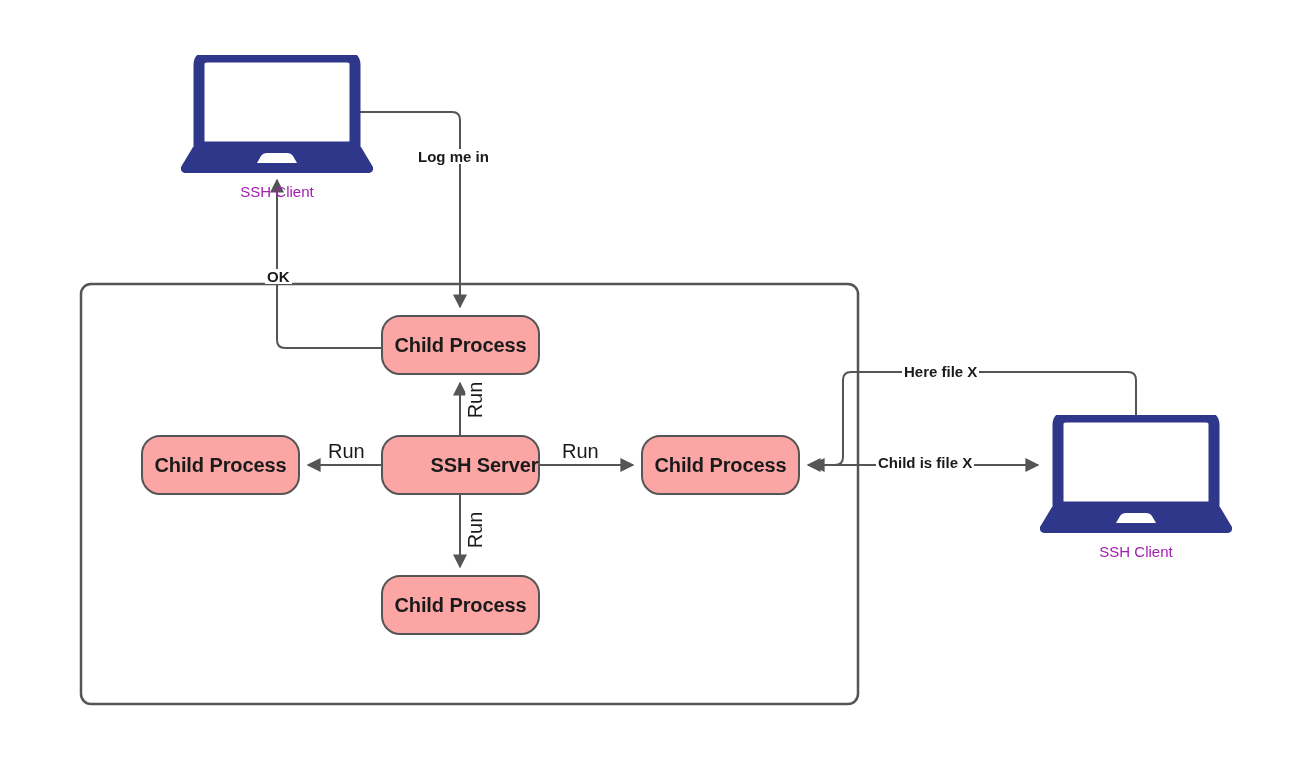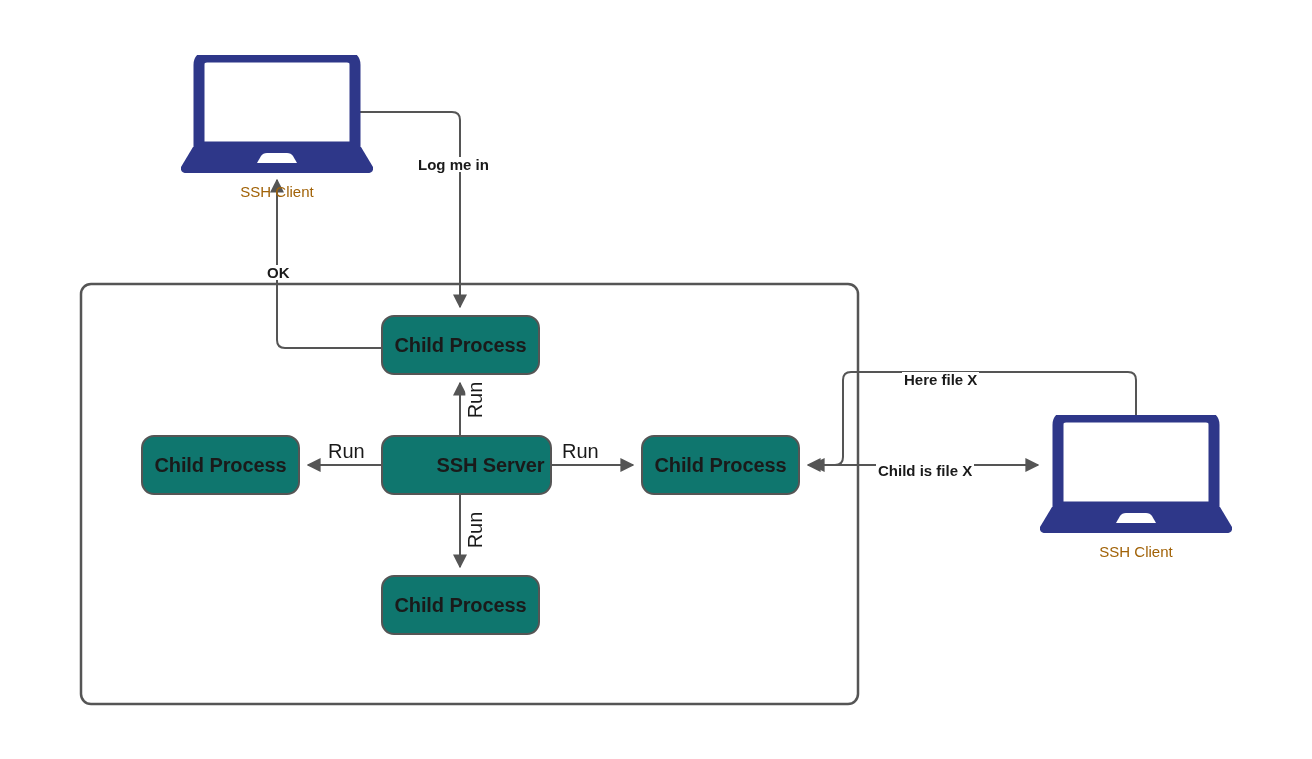--- a/index.html
+++ b/index.html
@@ -21,22 +21,22 @@
     position: absolute;
     left: 0;
     top: 0;
     width: 1312px;
     height: 759px;
   }
   .node {
     position: absolute;
     box-sizing: border-box;
     border: 2px solid #555555;
-    border-radius: 13px;
-    background: #0f766e;
+    border-radius: 19px;
+    background: #fca5a5;
     display: flex;
     align-items: center;
     justify-content: center;
     font-family: "Liberation Sans", sans-serif;
     font-size: 20px;
     font-weight: bold;
     color: #1a1a1a;
     letter-spacing: -0.1px;
     white-space: nowrap;
   }
@@ -55,28 +55,27 @@
   }
   .lbl-run-vert {
     font-size: 20px;
     font-weight: normal;
     transform-origin: center center;
     transform: rotate(-90deg);
   }
   .lbl-bold {
     font-size: 15px;
     font-weight: bold;
-    margin-top: 8px;
   }
   .laptop-label {
     position: absolute;
     font-family: "Liberation Sans", sans-serif;
     font-size: 15px;
     font-weight: normal;
-    color: #a16207;
+    color: #a21caf;
     white-space: nowrap;
     text-align: center;
   }
   .laptop {
     position: absolute;
   }
 </style>
 </head>
 <body>
 
@@ -123,29 +122,29 @@
       <path d="M12 92 L180 92 L192 112 Q193 118 186 118 L6 118 Q-1 118 0 112 Z" fill="#2e3789"></path>
       <path d="M80 101 Q82 98 86 98 L106 98 Q110 98 112 101 L116 108 L76 108 Z" fill="#ffffff"></path>
     </svg>
   </div>
   <div class="laptop-label" style="left:1040px; top:543px; width:192px;">SSH Client</div>
 
   <div class="node" style="left:381px; top:315px; width:159px; height:60px;">Child Process</div>
 
   <div class="node" style="left:141px; top:435px; width:159px; height:60px;">Child Process</div>
 
-  <div class="node" style="left:381px; top:435px; width:171px; height:60px;padding-left:48px;">SSH Server</div>
+  <div class="node" style="left:381px; top:435px; width:159px; height:60px;padding-left:48px;">SSH Server</div>
 
   <div class="node" style="left:641px; top:435px; width:159px; height:60px;">Child Process</div>
 
   <div class="node" style="left:381px; top:575px; width:159px; height:60px;">Child Process</div>
 
   <div class="edge-label lbl-bold" style="left:416px; top:149px;">Log me in</div>
 
-  <div class="edge-label lbl-bold" style="left:265px; top:257px;">OK</div>
+  <div class="edge-label lbl-bold" style="left:265px; top:269px;">OK</div>
 
   <div class="edge-label lbl-run-vert" style="left:455px; top:390px;">Run</div>
 
   <div class="edge-label lbl-run" style="left:326px; top:441px;">Run</div>
 
   <div class="edge-label lbl-run" style="left:560px; top:441px;">Run</div>
 
   <div class="edge-label lbl-run-vert" style="left:455px; top:520px;">Run</div>
 
   <div class="edge-label lbl-bold" style="left:902px; top:364px;">Here file X</div>

